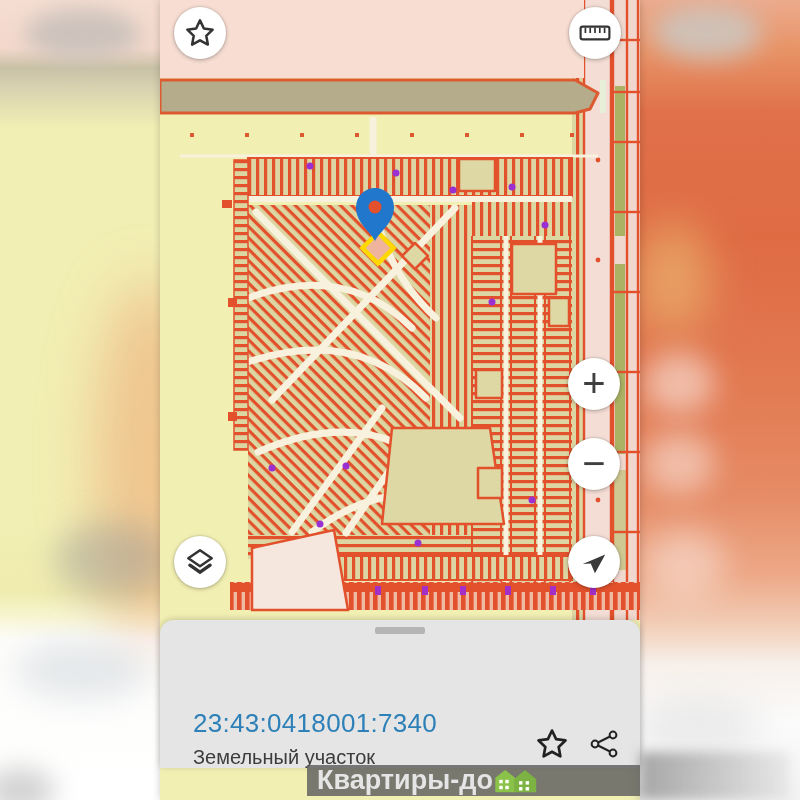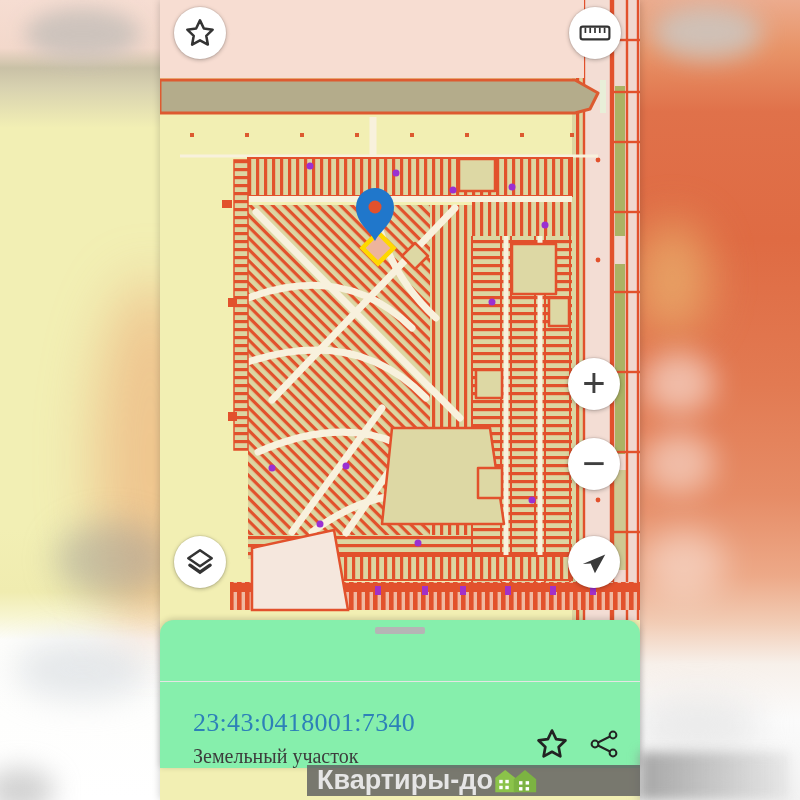--- a/index.html
+++ b/index.html
@@ -15,22 +15,22 @@
   
   .app{position:absolute;left:160px;top:0;width:480px;height:800px;background:#f2efb3;
        box-shadow:0 0 8px rgba(0,0,0,.2);}
   .map-wrap{position:absolute;left:0;top:0;width:480px;height:620px;overflow:hidden;}
   
   .circle-btn{position:absolute;width:52px;height:52px;border-radius:50%;background:#fff;
       box-shadow:0 1px 4px rgba(0,0,0,.28),0 0 0 1px rgba(0,0,0,.05);
       display:flex;align-items:center;justify-content:center;z-index:5;cursor:pointer;}
   .glyph{font-size:40px;font-weight:400;color:#3f3f3f;line-height:1;margin-top:-3px;user-select:none;}
   
-  .sheet{position:absolute;left:0;top:620px;width:480px;height:148px;background:#86efac;
-         border-radius:14px 14px 0 0;box-shadow:0 -1px 6px rgba(0,0,0,.18);z-index:6;font-family:Liberation Serif, serif;}
+  .sheet{position:absolute;left:0;top:620px;width:480px;height:148px;background:#e5e5e5;
+         border-radius:14px 14px 0 0;box-shadow:0 -1px 6px rgba(0,0,0,.18);z-index:6;}
   .handle{position:absolute;top:7px;left:50%;transform:translateX(-50%);width:50px;height:7px;
           background:#b5b5b5;border-radius:2px;}
   .divider{position:absolute;top:61px;left:0;right:0;height:1px;background:#e5e5e5;}
   .info{position:absolute;top:88px;left:33px;}
   .cad-number{font-size:26px;color:#2d80b8;letter-spacing:.3px;cursor:pointer;}
   .obj-type{font-size:20px;color:#3c3c3c;margin-top:7px;}
   .sheet-actions{position:absolute;top:106px;right:18px;display:flex;gap:16px;align-items:center;}
   .sheet-actions .act{width:36px;height:36px;display:flex;align-items:center;justify-content:center;cursor:pointer;}
   
   .watermark{position:absolute;left:147px;top:765px;height:31px;right:0;z-index:9;

